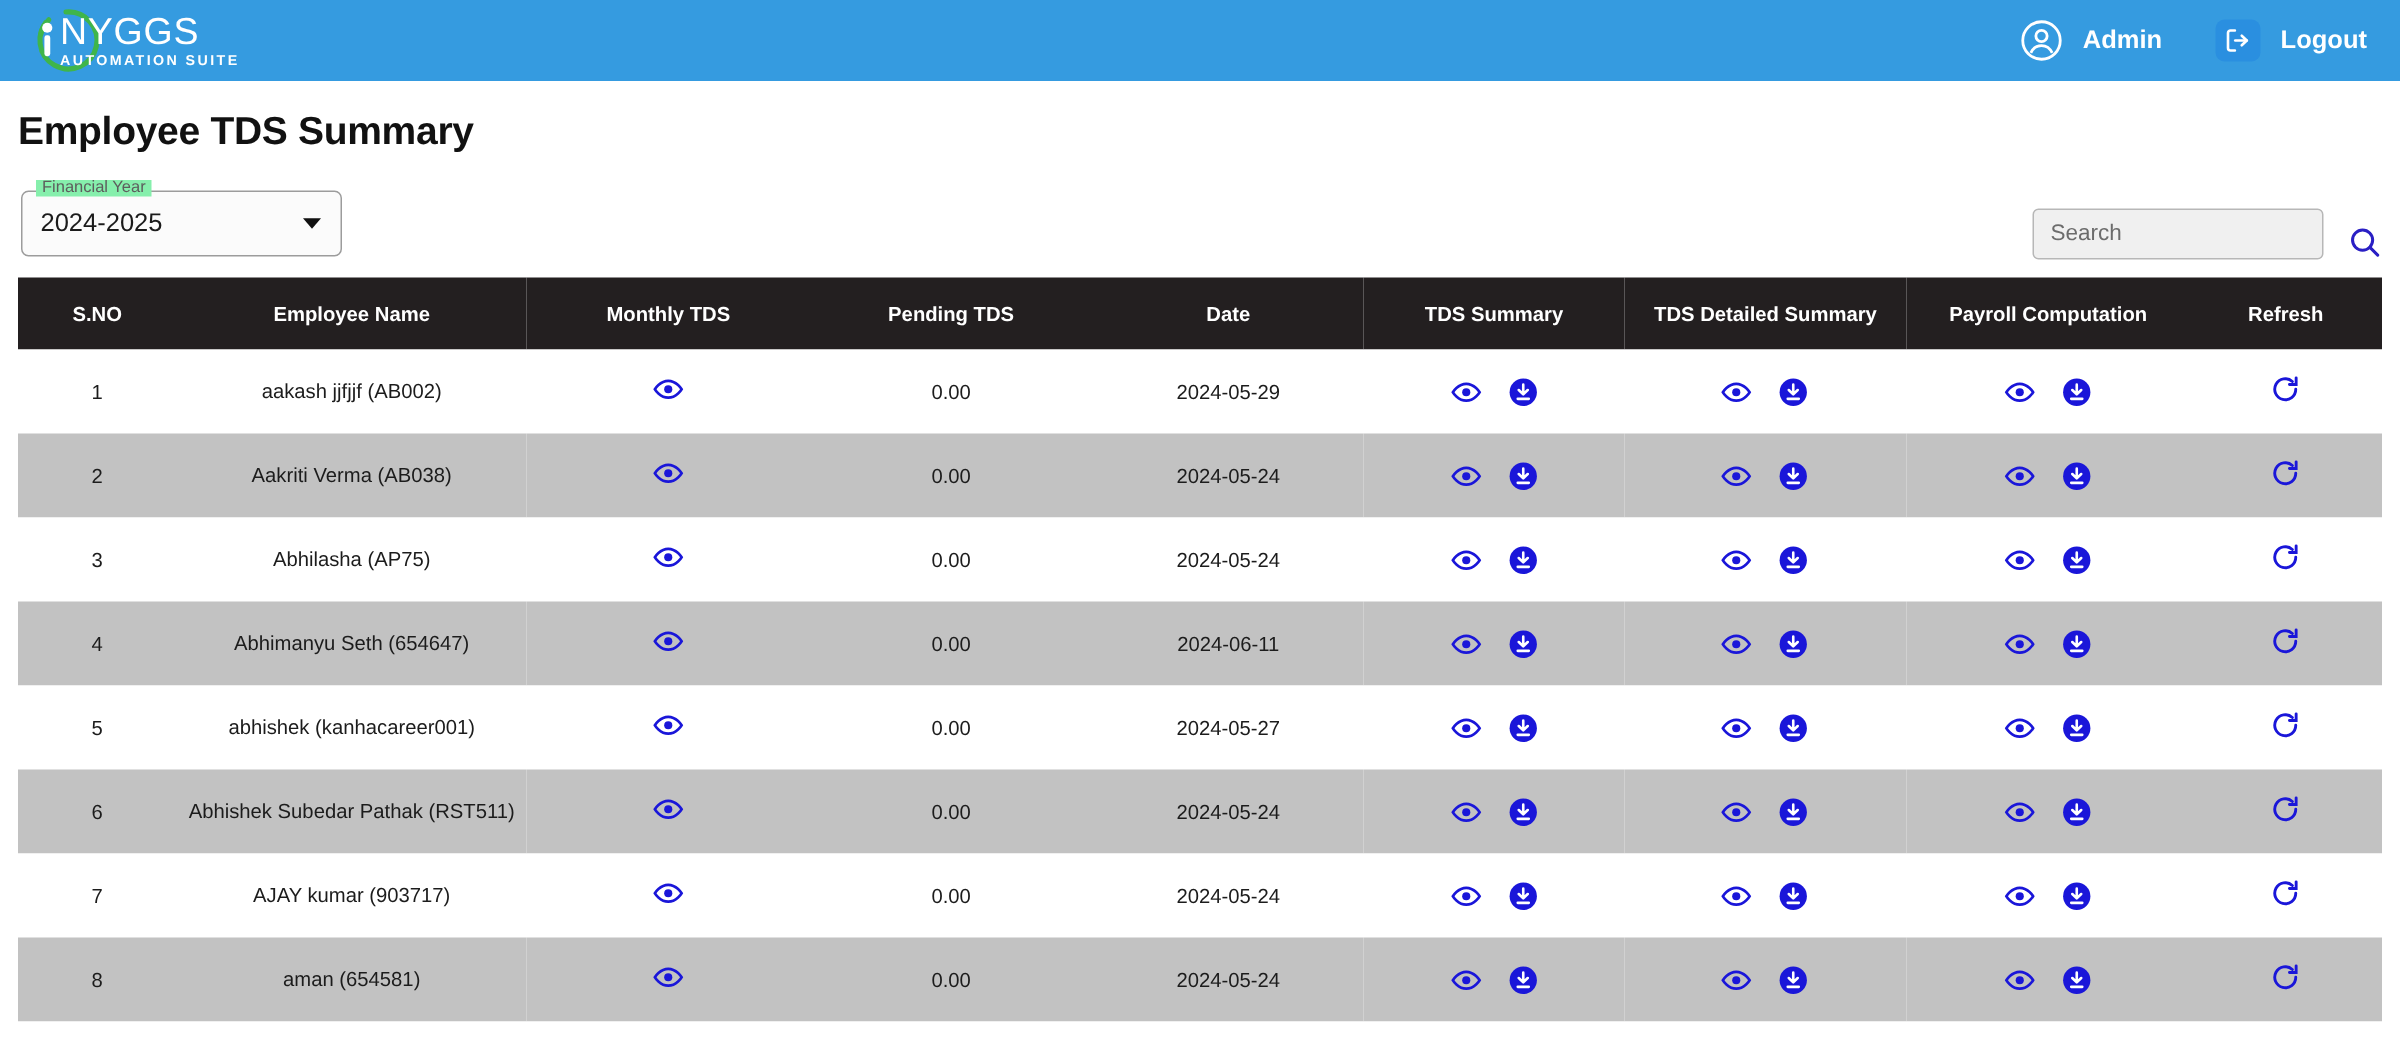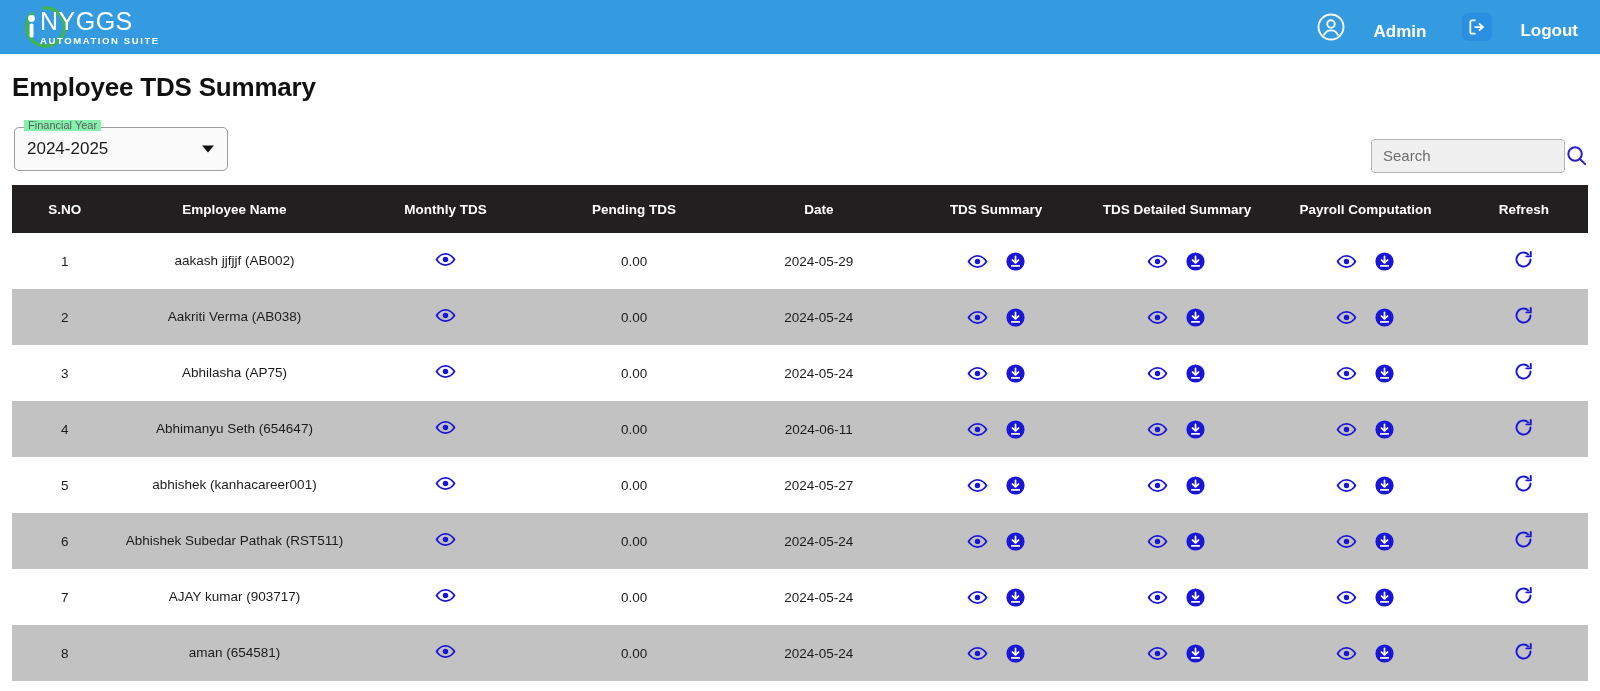--- a/index.html
+++ b/index.html
@@ -61,22 +61,22 @@
     margin-top: 2px;
   }
 
   .topbar-right {
     display: flex;
     align-items: center;
     gap: 14px;
   }
   .user-chip, .logout-chip {
     display: flex;
-    align-items: flex-end;
-    gap: 28px;
+    align-items: center;
+    gap: 13px;
     cursor: pointer;
   }
   .user-chip .label, .logout-chip .label {
     color: #ffffff;
     font-size: 17px;
     font-weight: bold;
   }
   .logout-chip { margin-left: 22px; }
   .logout-badge {
     width: 30px;
@@ -140,22 +140,22 @@
     top: 50%;
     transform: translateY(-50%);
     width: 0; height: 0;
     border-left: 6px solid transparent;
     border-right: 6px solid transparent;
     border-top: 7px solid #101010;
   }
 
   .search-wrap {
     display: flex;
-    align-items: center;
-    gap: 0;
+    align-items: flex-end;
+    gap: 16px;
     margin-top: 13px;
   }
   .search-input {
     width: 194px;
     height: 34px;
     border: 1px solid #b7b7b7;
     border-radius: 4px;
     background: #f0f0f0;
     padding: 0 11px;
     box-sizing: border-box;

